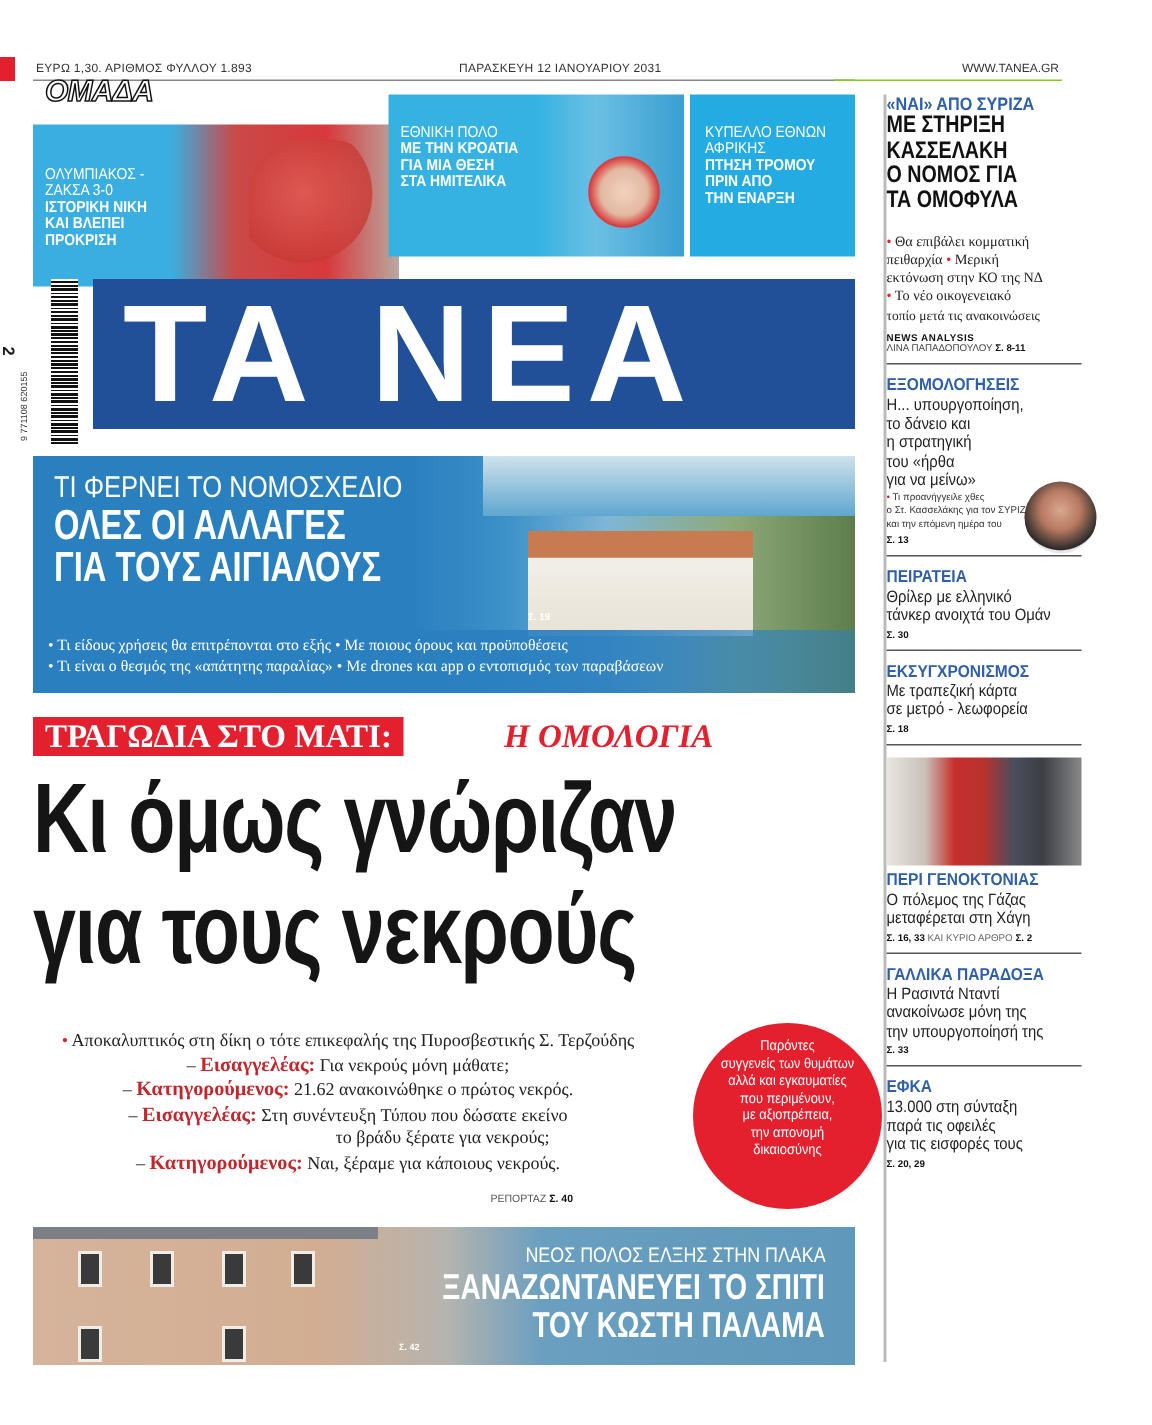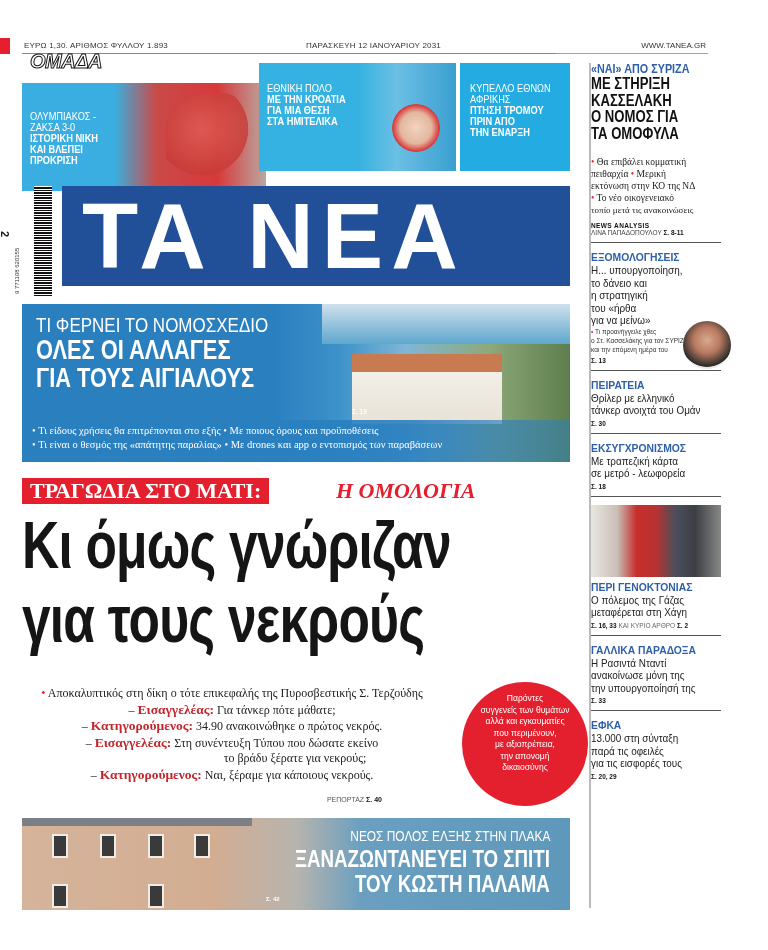--- a/index.html
+++ b/index.html
@@ -153,22 +153,22 @@
 
 <div class="abs mati-label">ΤΡΑΓΩΔΙΑ ΣΤΟ ΜΑΤΙ:</div>
 <div class="abs mati-kicker">Η ΟΜΟΛΟΓΙΑ</div>
 <div class="abs main-head">
   <div>Κι όμως γνώριζαν</div>
   <div>για τους νεκρούς</div>
 </div>
 
 <div class="abs dialogue">
   <div class="line"><span class="dot">•</span> <span>Αποκαλυπτικός στη δίκη ο τότε επικεφαλής της Πυροσβεστικής Σ. Τερζούδης</span></div>
-  <div class="line">– <span class="speaker">Εισαγγελέας:</span> <span>Για τάνκερ πότε μάθατε;</span></div>
-  <div class="line">– <span class="speaker">Κατηγορούμενος:</span> <span>34.90 ανακοινώθηκε ο πρώτος νεκρός.</span></div>
+  <div class="line">– <span class="speaker">Εισαγγελέας:</span> <span>Για νεκρούς μόνη μάθατε;</span></div>
+  <div class="line">– <span class="speaker">Κατηγορούμενος:</span> <span>21.62 ανακοινώθηκε ο πρώτος νεκρός.</span></div>
   <div class="line">– <span class="speaker">Εισαγγελέας:</span> <span>Στη συνέντευξη Τύπου που δώσατε εκείνο</span></div>
   <div class="line indent">το βράδυ ξέρατε για νεκρούς;</div>
   <div class="line">– <span class="speaker">Κατηγορούμενος:</span> <span>Ναι, ξέραμε για κάποιους νεκρούς.</span></div>
 </div>
 <div class="abs report">
   <span>ΡΕΠΟΡΤΑΖ</span> <b>Σ. 40</b>
 </div>
 
 <div class="abs red-circle">
   <div>Παρόντες</div>

